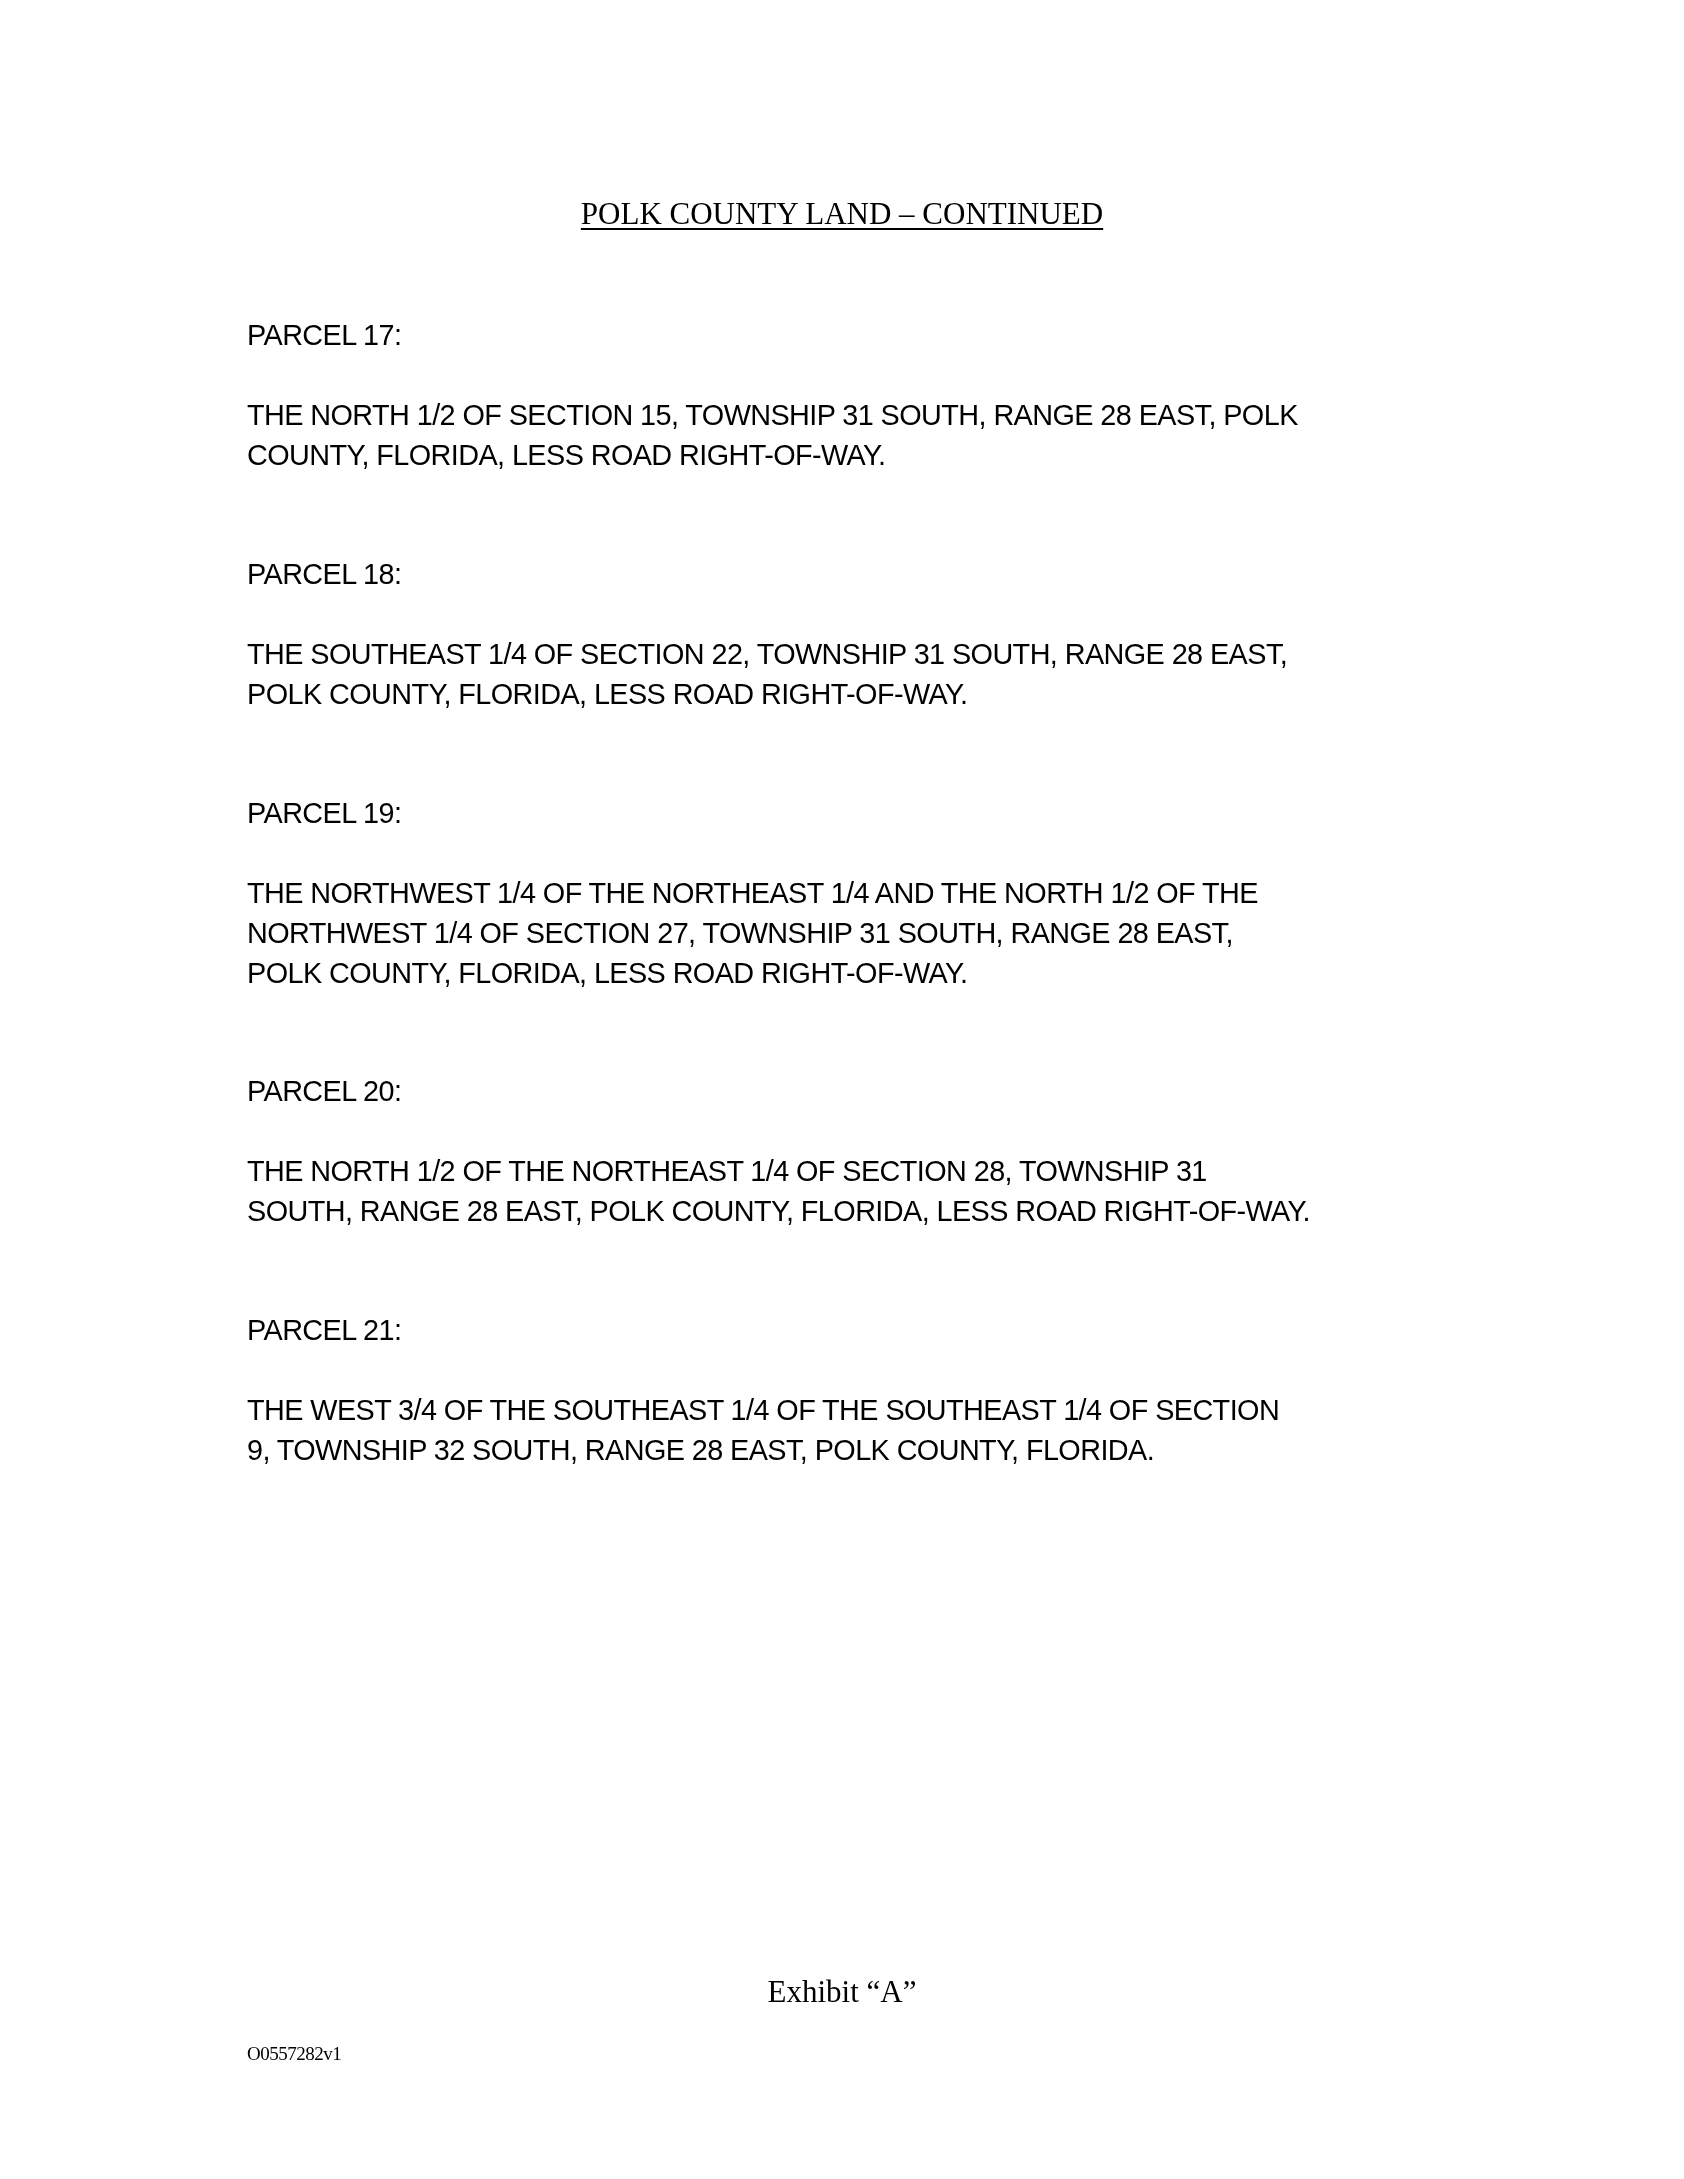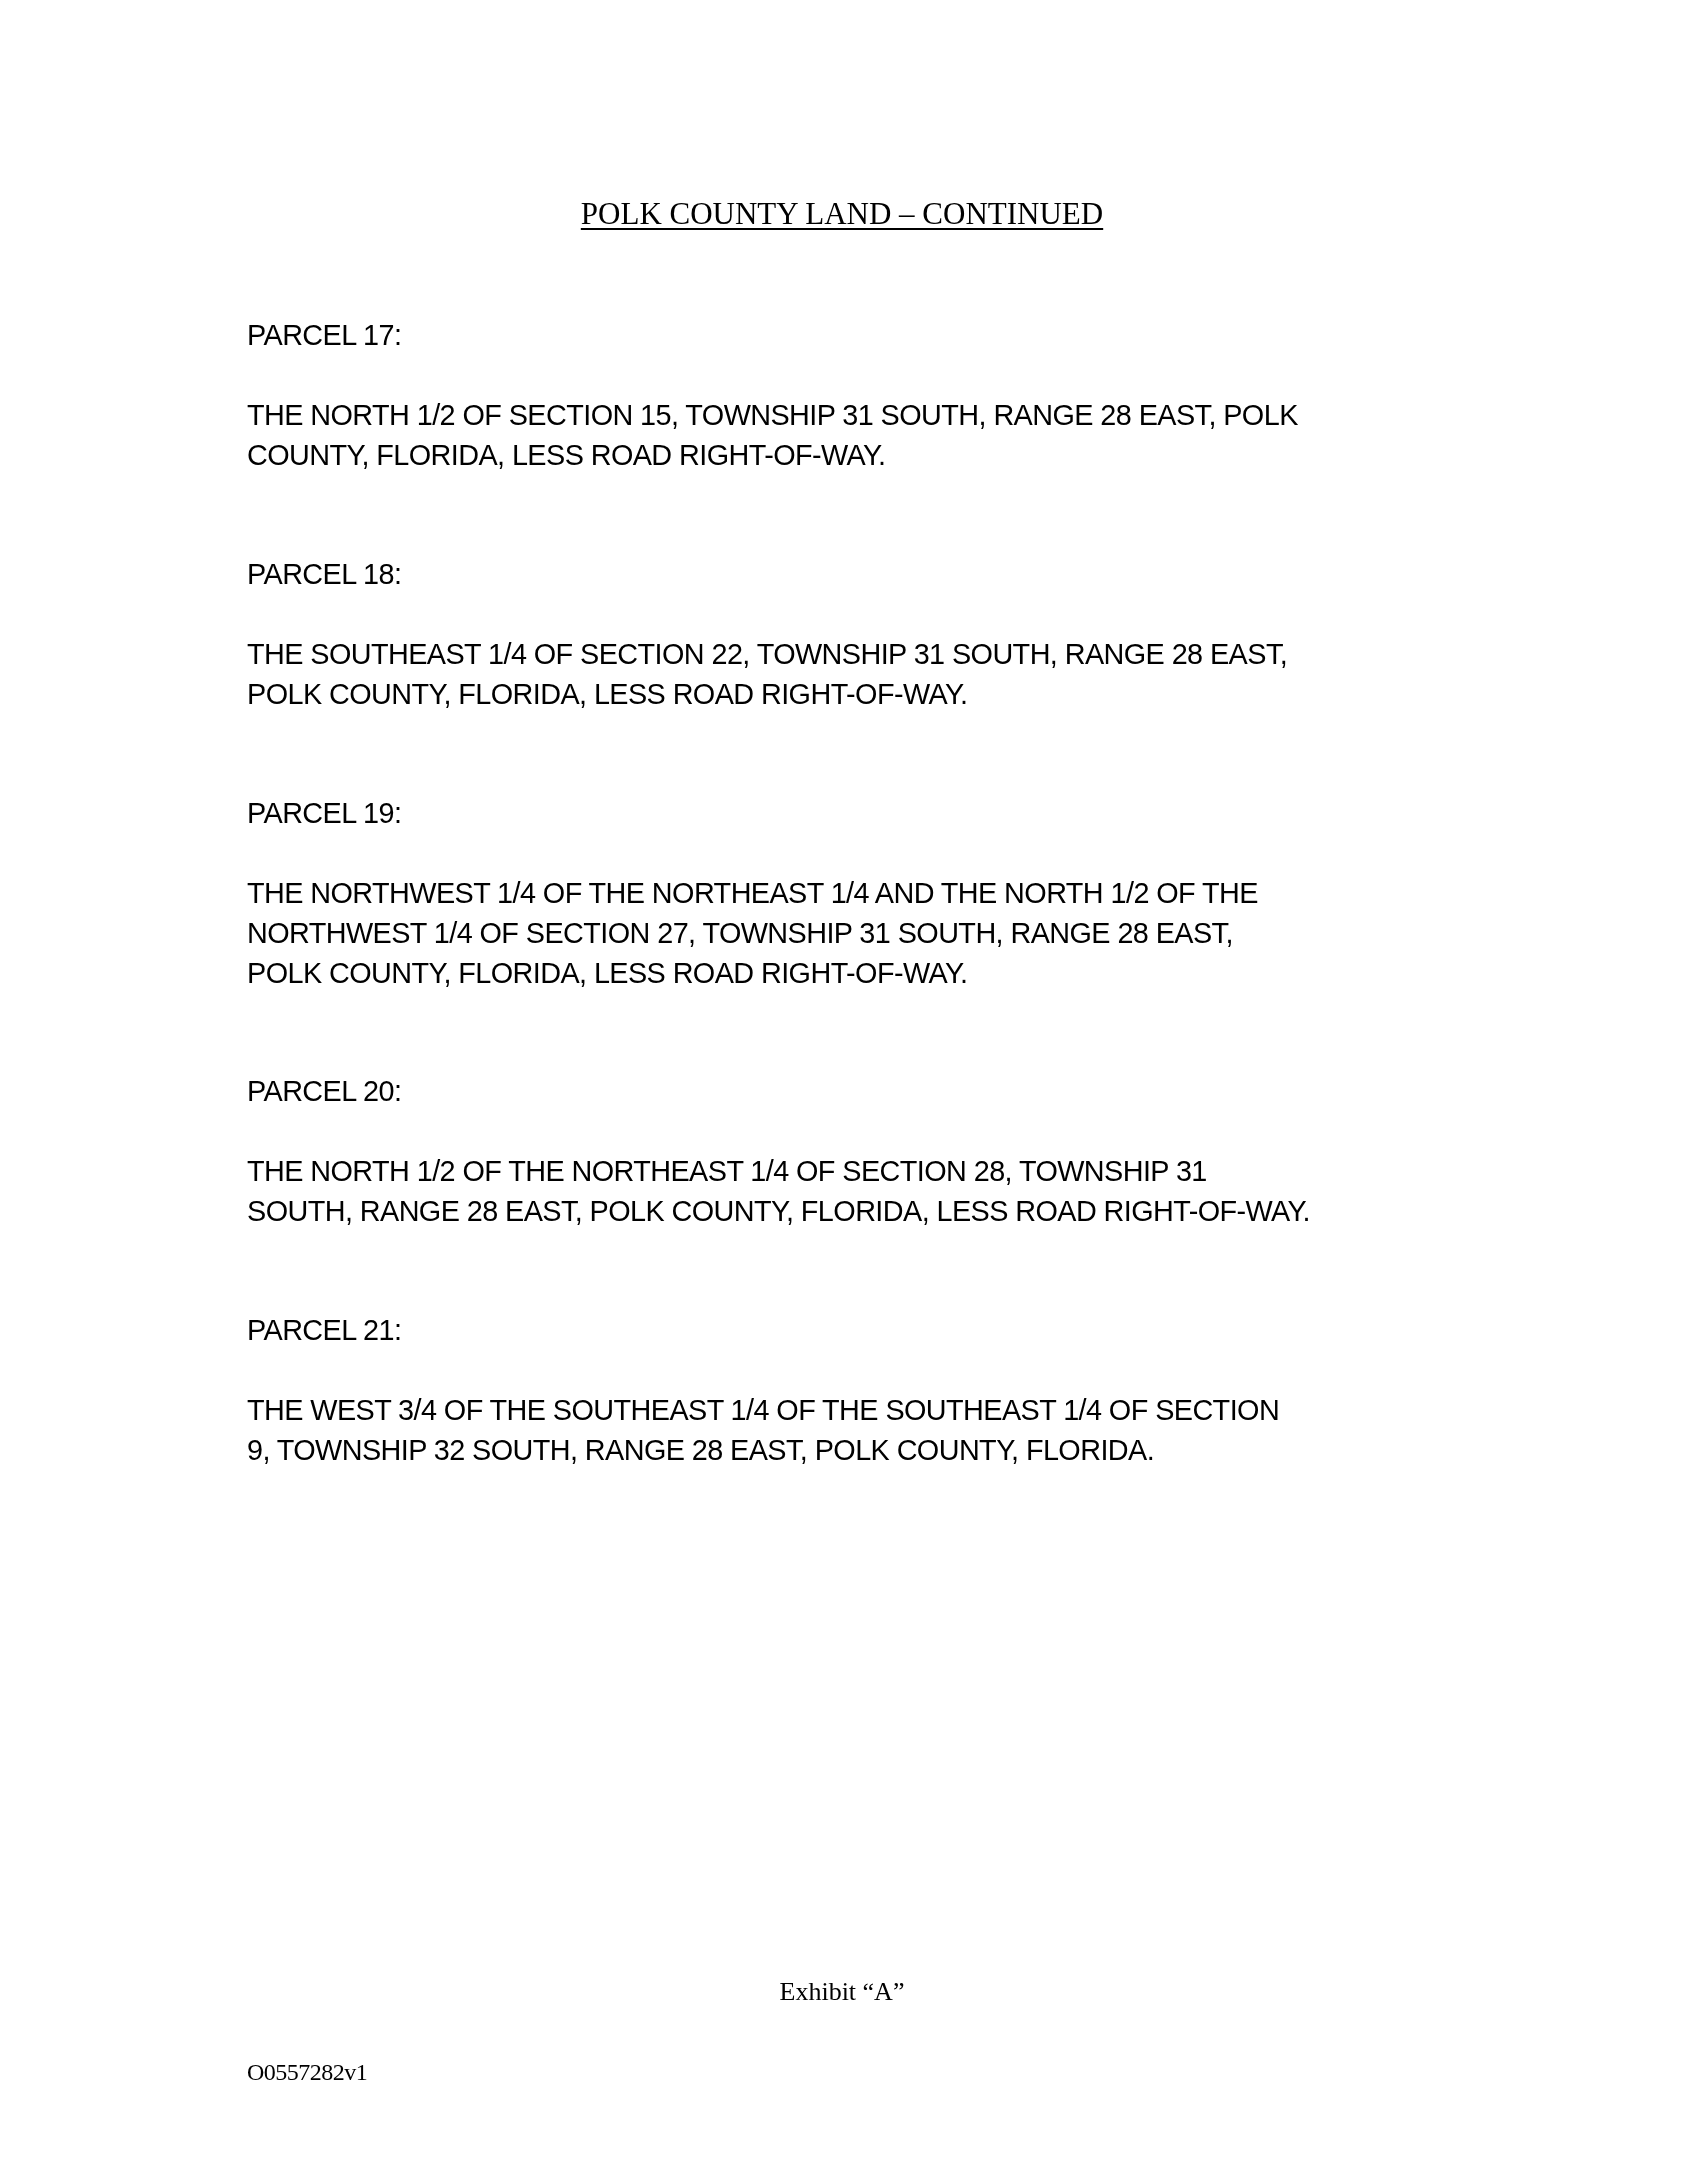--- a/index.html
+++ b/index.html
@@ -57,32 +57,31 @@
       margin: 0;
       white-space: pre-line;
     }
     .footer {
       position: absolute;
       top: 1972px;
       left: 0;
       width: 1684px;
       text-align: center;
       font-family: "Liberation Serif", "DejaVu Serif", serif;
-      font-size: 26px;
+      font-size: 31px;
       line-height: 40px;
     }
     .doc-id {
       position: absolute;
       left: 247px;
       top: 2042px;
       font-family: "Liberation Serif", "DejaVu Serif", serif;
-      font-size: 24px;
+      font-size: 19px;
       line-height: 24px;
       letter-spacing: -0.5px;
-      margin-top: 18px;
     }
   </style>
 </head>
 <body>
 
 <div class="page-title">
   <span>POLK COUNTY LAND – CONTINUED</span>
 </div>
 
 <div class="content">

